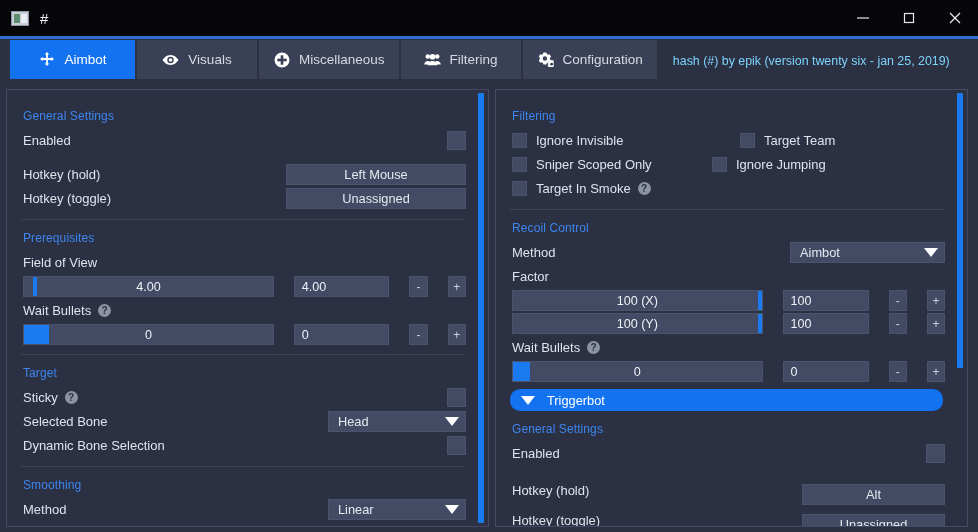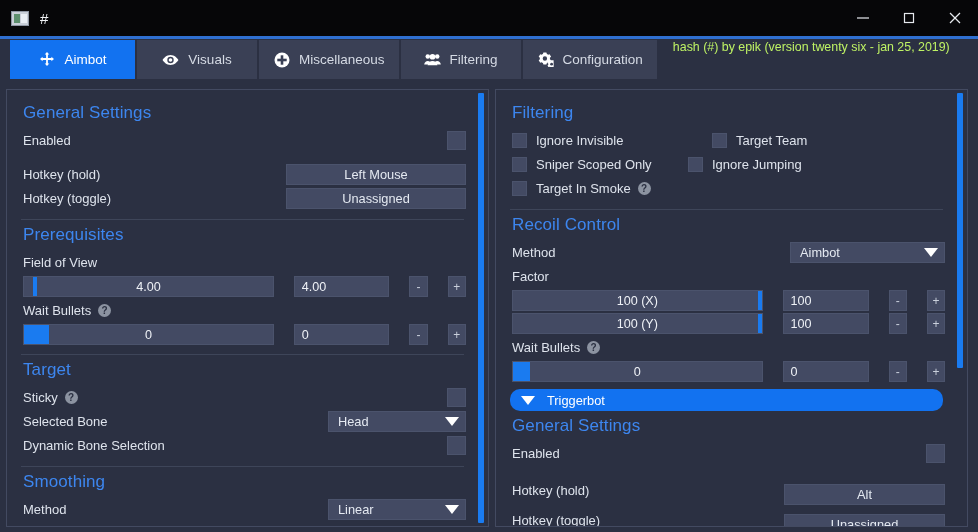--- a/index.html
+++ b/index.html
@@ -52,22 +52,22 @@
     display: flex; align-items: center; justify-content: center; gap: 9px;
     height: 39px; margin-top: 1px; padding: 0 14px; min-width: 122px;
     background: #3a4055; color: #d5dae4; font-size: 13.5px;
     border-right: 2px solid #2b3042;
   }
   .tab.active { background: #1272f0; color: #ffffff; width: 127px; }
   .tab .ticon { display: flex; align-items: center; justify-content: center; width: 17px; height: 17px; }
   .tab .ticon svg { display: block; fill: #ffffff; }
 
   .version-box {
-    display: flex; justify-content: center;
-    padding-left: 14px; color: #bef264; font-size: 12.4px; line-height: 1.45;
+    display: flex; flex-direction: column; justify-content: center;
+    padding-left: 14px; color: #7dd3fc; font-size: 12.4px; line-height: 1.45;
     white-space: nowrap;
   }
 
   
   .panels {
     position: absolute; top: 84px; left: 0; width: 978px; height: 448px;
     display: flex; background: #2b3042;
   }
   .panel {
     position: relative; background: #2b3042; overflow: hidden;
@@ -80,21 +80,21 @@
   .scrollbar {
     position: absolute; top: 3px; right: 3px; width: 8px; bottom: 3px;
     background: transparent;
   }
   .scroll-thumb {
     position: absolute; left: 1px; width: 6px; background: #1a7bf0; border-radius: 1px;
   }
 
   
   .sec-title {
-    color: #3d86ef; font-size: 17px; margin: 5px 0 6px 4px; letter-spacing: .1px;
+    color: #3d86ef; font-size: 12px; margin: 11px 0 6px 4px; letter-spacing: .1px;
   }
   .divider { height: 1px; background: #3e4559; margin: 9px 2px 2px 2px; }
 
   .row {
     display: flex; align-items: center; min-height: 23px; margin: 1px 0; padding-left: 4px;
   }
   .lbl { color: #dee3ec; font-size: 13px; white-space: nowrap; }
   .spacer { flex: 1; }
 
   .help {
@@ -108,21 +108,21 @@
     width: 19px; height: 19px; background: #434a63; border: 1px solid #4b536c;
   }
   .cb-small { width: 15px; height: 15px; margin-right: 9px; flex: none; }
 
   .btnfield {
     background: #434a63; color: #e4e9f1; font-size: 12.8px;
     height: 21px; display: flex; align-items: center; justify-content: center;
     border: 1px solid #4b536c;
   }
   .w-hotkey { width: 180px; }
-  .w-hotkey-r { width: 161px; margin-top: 8px; }
+  .w-hotkey-r { width: 143px; margin-top: 8px; }
 
   .dropdown {
     background: #434a63; border: 1px solid #4b536c; height: 21px;
     display: flex; align-items: center; padding: 0 6px 0 9px;
     color: #e4e9f1; font-size: 12.8px;
   }
   .dropdown .caret {
     margin-left: auto; width: 0; height: 0;
     border-left: 7px solid transparent; border-right: 7px solid transparent;
     border-top: 9px solid #ffffff;
@@ -360,32 +360,32 @@
         <div class="scroll-thumb" style="top:0; height:100%"></div>
       </div>
     </div>
 
     <div class="panel panel-right">
       <div class="panel-body">
 
         <div class="sec-title">Filtering</div>
 
         <div class="row">
-          <span style="display:flex;align-items:flex-start;width:200px">
+          <span style="display:flex;align-items:flex-start;width:228px">
             <span class="checkbox cb-small"></span>
             <span class="lbl">Ignore Invisible</span>
           </span>
           <span style="display:flex;align-items:flex-end">
             <span class="checkbox cb-small"></span>
             <span class="lbl">Target Team</span>
           </span>
         </div>
 
         <div class="row">
-          <span style="display:flex;align-items:center;width:176px">
+          <span style="display:flex;align-items:center;width:200px">
             <span class="checkbox cb-small"></span>
             <span class="lbl">Sniper Scoped Only</span>
           </span>
           <span style="display:flex;align-items:flex-end">
             <span class="checkbox cb-small"></span>
             <span class="lbl">Ignore Jumping</span>
           </span>
         </div>
 
         <div class="row">

